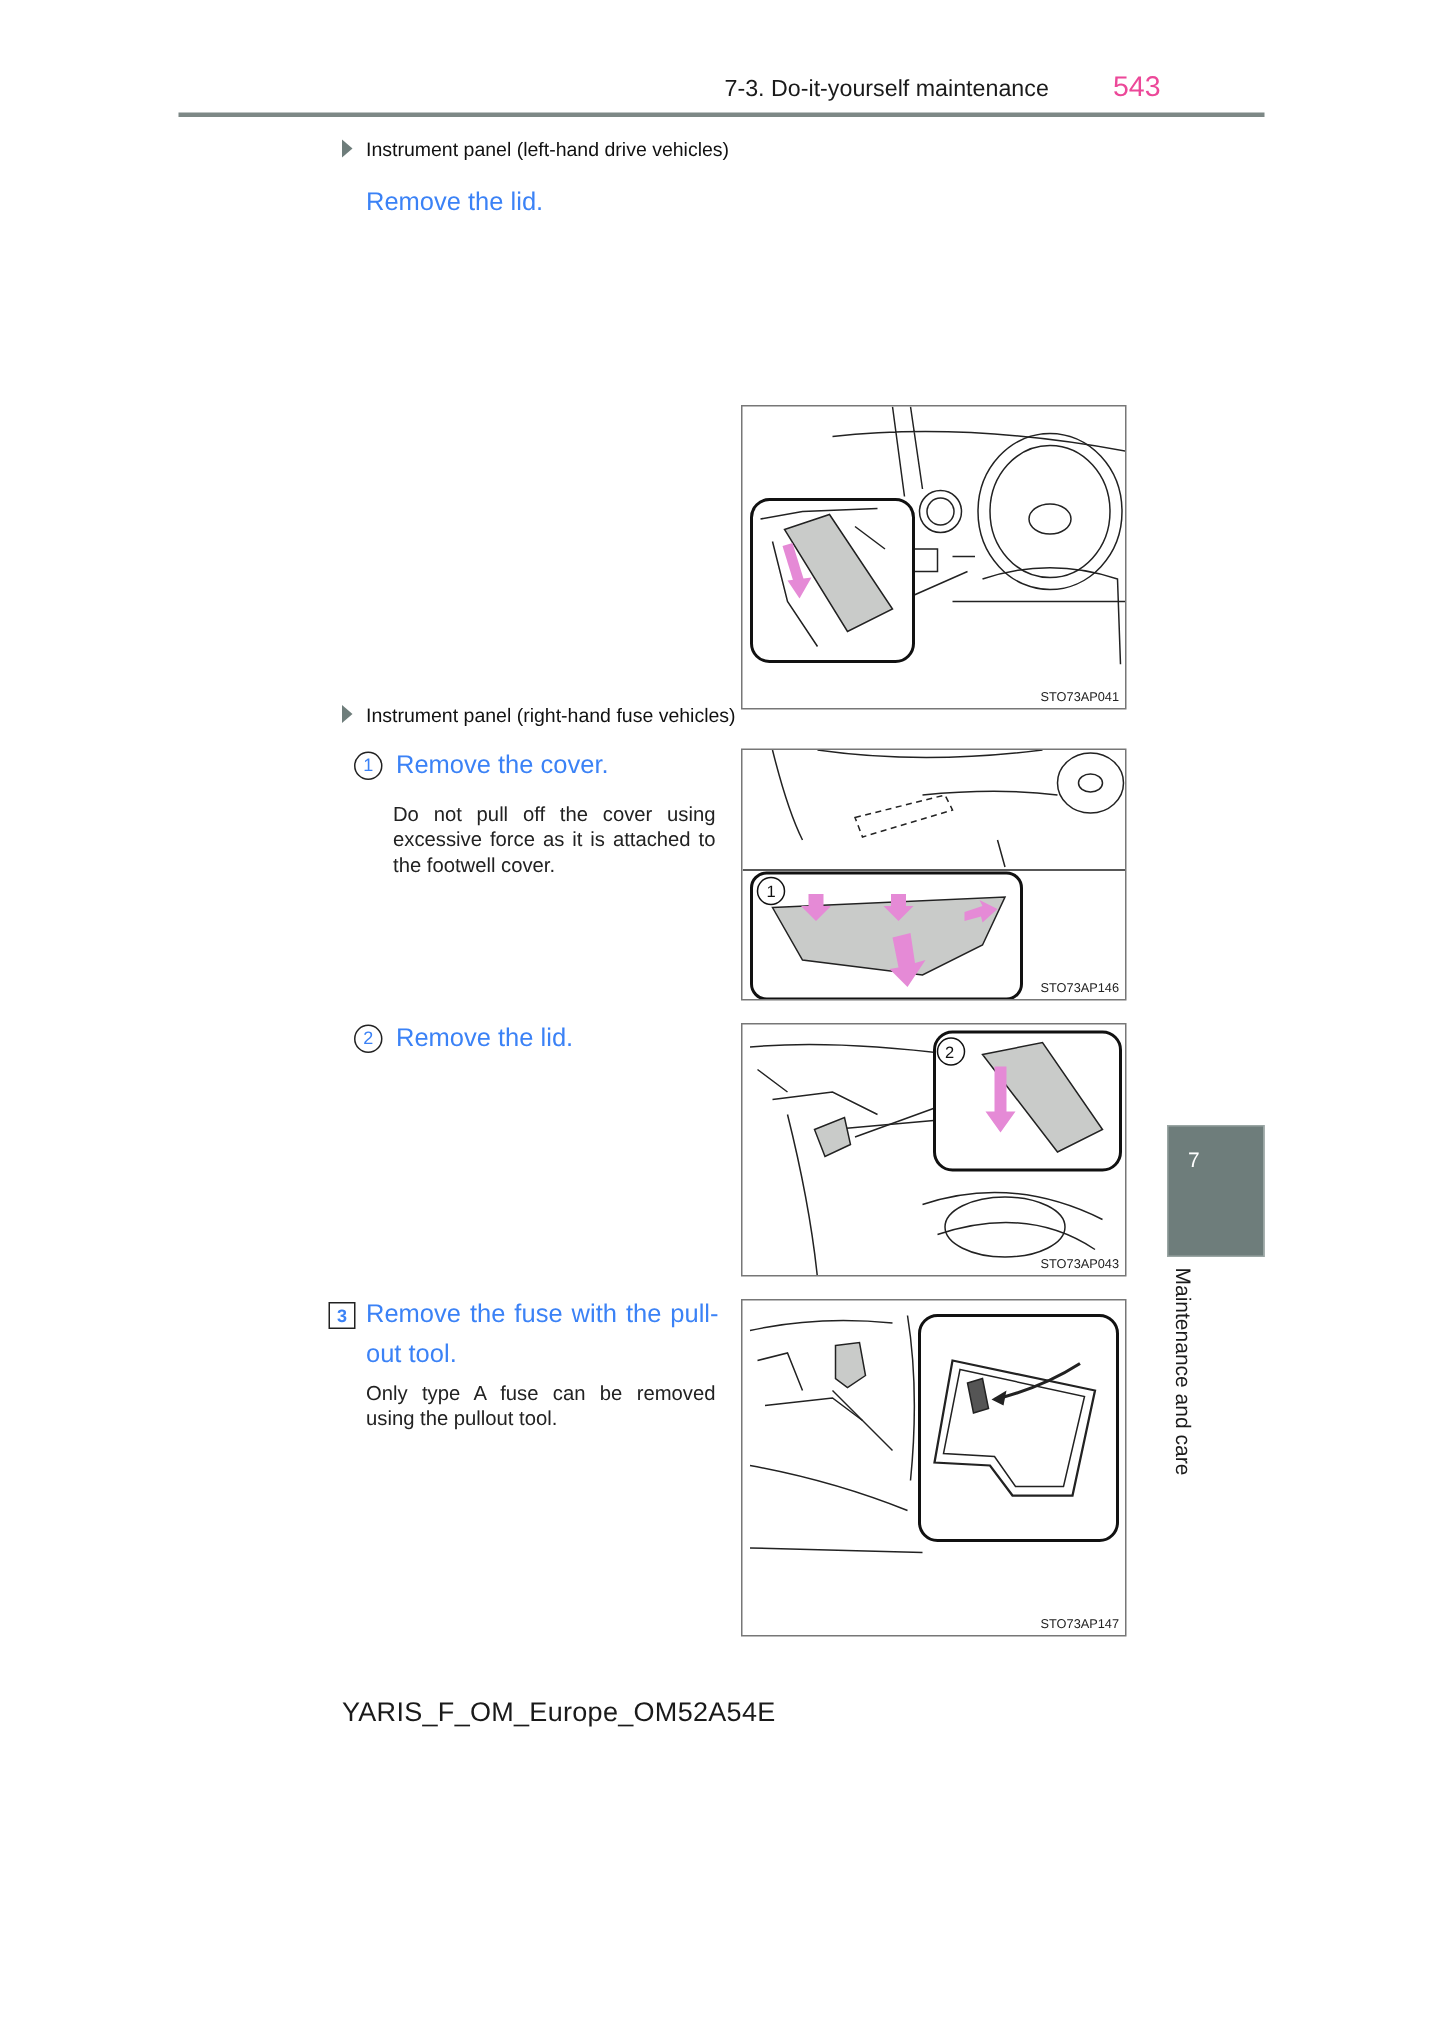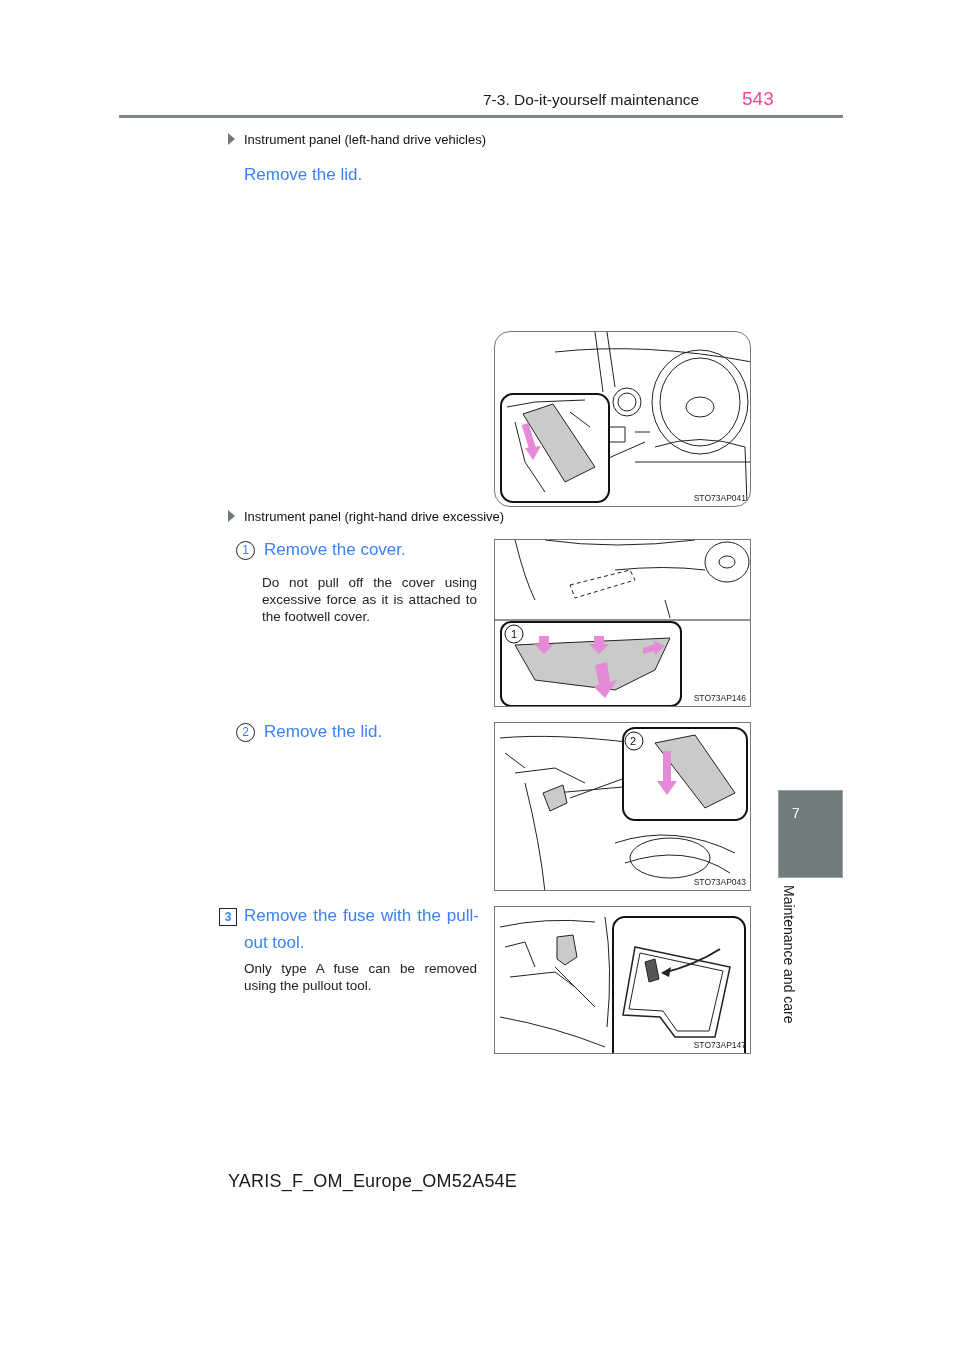--- a/index.html
+++ b/index.html
@@ -1,18 +1,18 @@
 <!DOCTYPE html>
 <html><head>
 <meta charset="utf-8">
 <style>
   html, body { margin: 0; padding: 0; background: #ffffff; }
   body { width: 960px; height: 1358px; position: relative; overflow: hidden;
          font-family: "Liberation Sans", sans-serif; color: #111; }
-  .abs { position: absolute; margin-top: 40px; }
+  .abs { position: absolute; }
   .hdr-section { left: 483px; top: 51px; font-size: 15.5px; color: #1a1a1a; }
   .hdr-page { left: 742px; top: 48px; font-size: 19px; font-weight: normal; color: #ec4899; }
   .hdr-rule { left: 119px; top: 75px; width: 724px; height: 3px; background: #7d8886; }
   .side-tab { left: 778px; top: 750px; width: 65px; height: 88px; background: #6e7d7b;
               border: 1px solid #9aa6a4; box-sizing: border-box; }
   .side-tab span { position: absolute; left: 13px; top: 14px; color: #fff; font-size: 14px; }
   .side-label { left: 781px; top: 845px; width: 20px; height: 120px; }
   .side-label span { position: absolute; left: 0; top: 0; writing-mode: vertical-rl;
                      font-size: 14px; color: #1a1a1a; white-space: nowrap; }
   .bullet { font-size: 13px; color: #111; white-space: nowrap; }
@@ -42,21 +42,21 @@
 </div>
 <div class="abs side-label">
   <span>Maintenance and care</span>
 </div>
 
 <div class="abs bullet" style="left:228px; top:92px;">
   <span class="tri"></span><span>Instrument panel (left-hand drive vehicles)</span>
 </div>
 <div class="abs step" style="left:244px; top:125px;">Remove the lid.</div>
 
-<div class="abs fig" style="left:494px; top:291px; width:257px; height:176px;border-radius:16px;">
+<div class="abs fig" style="left:494px; top:270px; width:257px; height:203px;">
   <svg width="257" height="172" viewBox="0 0 257 172">
     <g fill="none" stroke="#222" stroke-width="1">
       <path d="M100 0 L108 60 M112 0 L120 55 M60 20 Q150 10 257 30"></path>
       <circle cx="132" cy="70" r="14"></circle>
         <circle cx="132" cy="70" r="9"></circle>
       <ellipse cx="205" cy="70" rx="48" ry="52"></ellipse>
         <ellipse cx="205" cy="70" rx="40" ry="44"></ellipse>
       <ellipse cx="205" cy="75" rx="14" ry="10"></ellipse>
       <path d="M160 115 Q205 100 250 115 L252 172 M140 130 L257 130"></path>
       <path d="M110 95 L130 95 L130 110 L110 110 Z M140 100 L155 100"></path>
@@ -67,21 +67,21 @@
       <path d="M12 75 L40 70 L90 68 M20 90 L30 130 L50 160 M75 80 L95 95"></path>
     </g>
     <path d="M28 82 L58 72 L100 135 L70 150 Z" fill="#c9cbc9" stroke="#222"></path>
     <path d="M30 92 Q34 105 38 118" stroke="#e58ad6" stroke-width="7" fill="none"></path>
     <path d="M30 116 L46 114 L38 128 Z" fill="#e58ad6"></path>
   </svg>
   <span class="cap">STO73AP041</span>
 </div>
 
 <div class="abs bullet" style="left:228px; top:469px;">
-  <span class="tri"></span><span>Instrument panel (right-hand drive excessive)</span>
+  <span class="tri"></span><span>Instrument panel (right-hand fuse vehicles)</span>
 </div>
 
 <div class="abs step" style="left:236px; top:500px;">
   <span class="circ">1</span><span>Remove the cover.</span>
 </div>
 <div class="abs note" style="left:262px; top:534px; width:215px;">Do not pull off the cover using excessive force as it is attached to the footwell cover.</div>
 
 <div class="abs fig" style="left:494px; top:499px; width:257px; height:168px;">
   <svg width="257" height="168" viewBox="0 0 257 168">
     <g fill="none" stroke="#222" stroke-width="1">
@@ -126,21 +126,21 @@
   </svg>
   <span class="cap">STO73AP043</span>
 </div>
 
 <div class="abs step" style="left:219px; top:862px; width:260px; line-height:27px;">
   <span class="sq">3</span>
   <span style="position:absolute; left:25px; top:0; width:235px; text-align:justify;">Remove the fuse with the pull-out tool.</span>
 </div>
 <div class="abs note" style="left:244px; top:920px; width:233px;">Only type A fuse can be removed using the pullout tool.</div>
 
-<div class="abs fig" style="left:494px; top:866px; width:257px; height:148px;">
+<div class="abs fig" style="left:494px; top:866px; width:257px; height:225px;">
   <svg width="257" height="176" viewBox="0 0 257 176">
     <g fill="none" stroke="#222" stroke-width="1">
       <path d="M5 20 Q50 10 100 15 M10 40 L30 35 L40 60 M15 70 L60 65 L80 80 M5 110 Q60 120 110 140"></path>
       <path d="M110 10 Q118 60 112 120 M5 165 L120 168"></path>
       <path d="M60 60 L100 100"></path>
     </g>
     <path d="M62 30 L78 28 L82 50 L70 58 L62 52 Z" fill="#c9cbc9" stroke="#222"></path>
     <rect x="118" y="10" width="132" height="150" rx="12" fill="#fff" stroke="#111" stroke-width="2"></rect>
     <path d="M140 40 L235 60 L220 130 L180 130 L165 110 L128 108 Z" fill="#fff" stroke="#222" stroke-width="1.5"></path>
     <path d="M145 46 L228 64 L214 124 L182 124 L168 104 L134 102 Z" fill="none" stroke="#222"></path>

